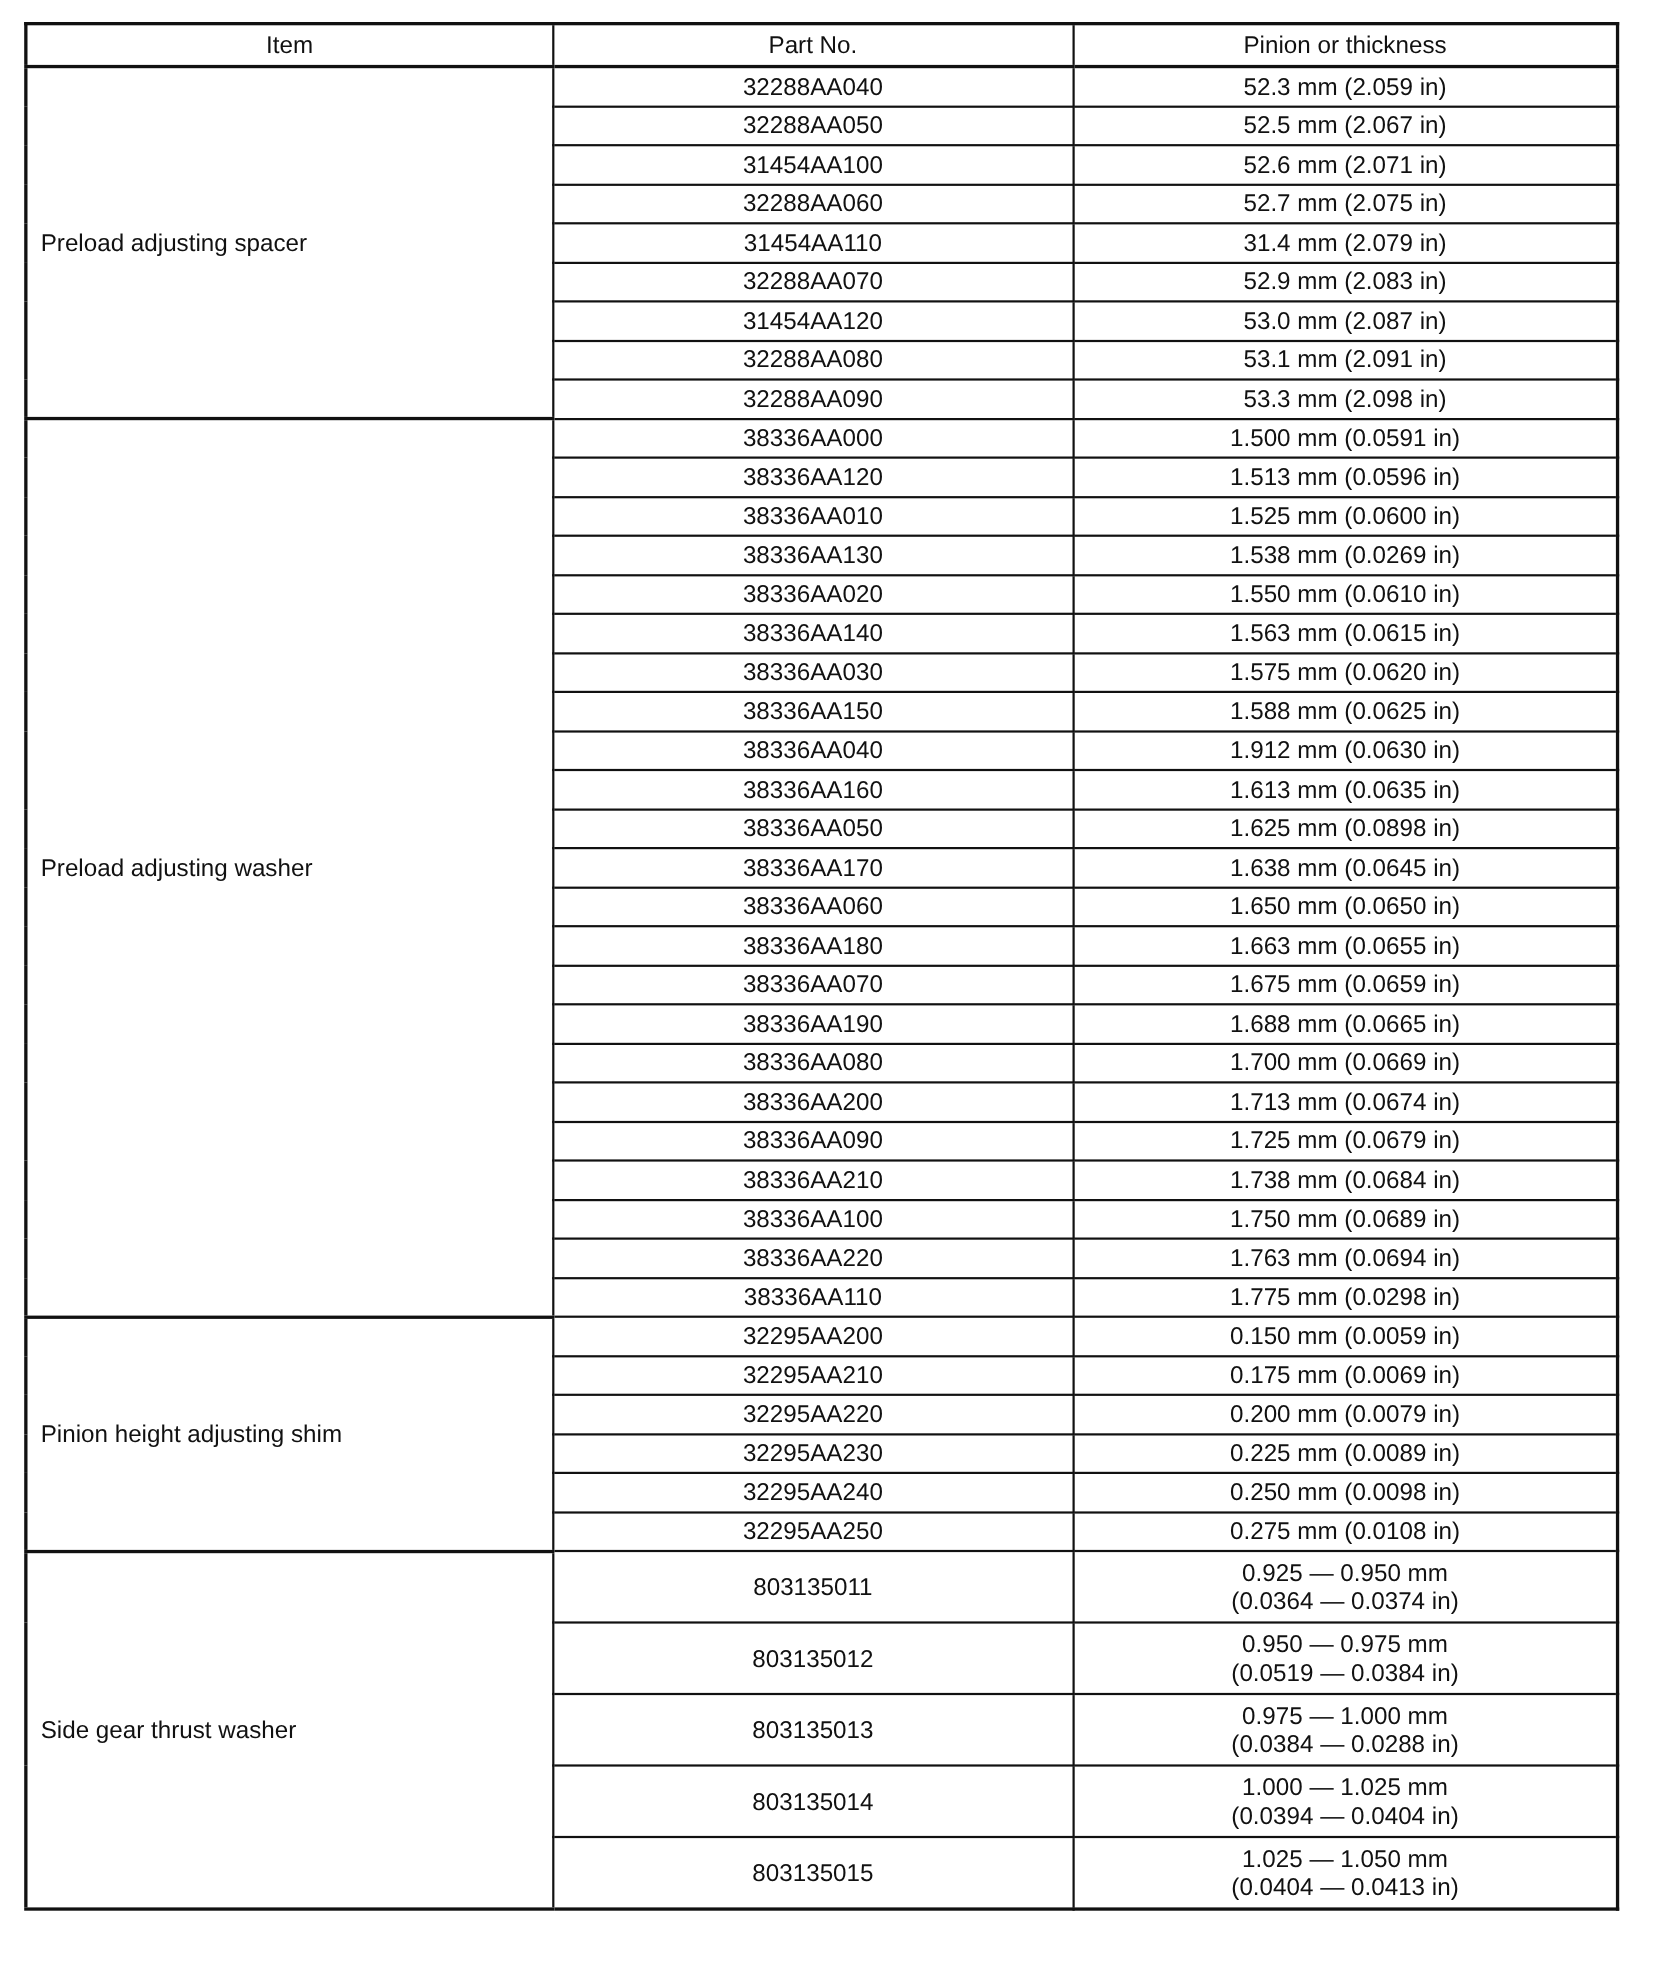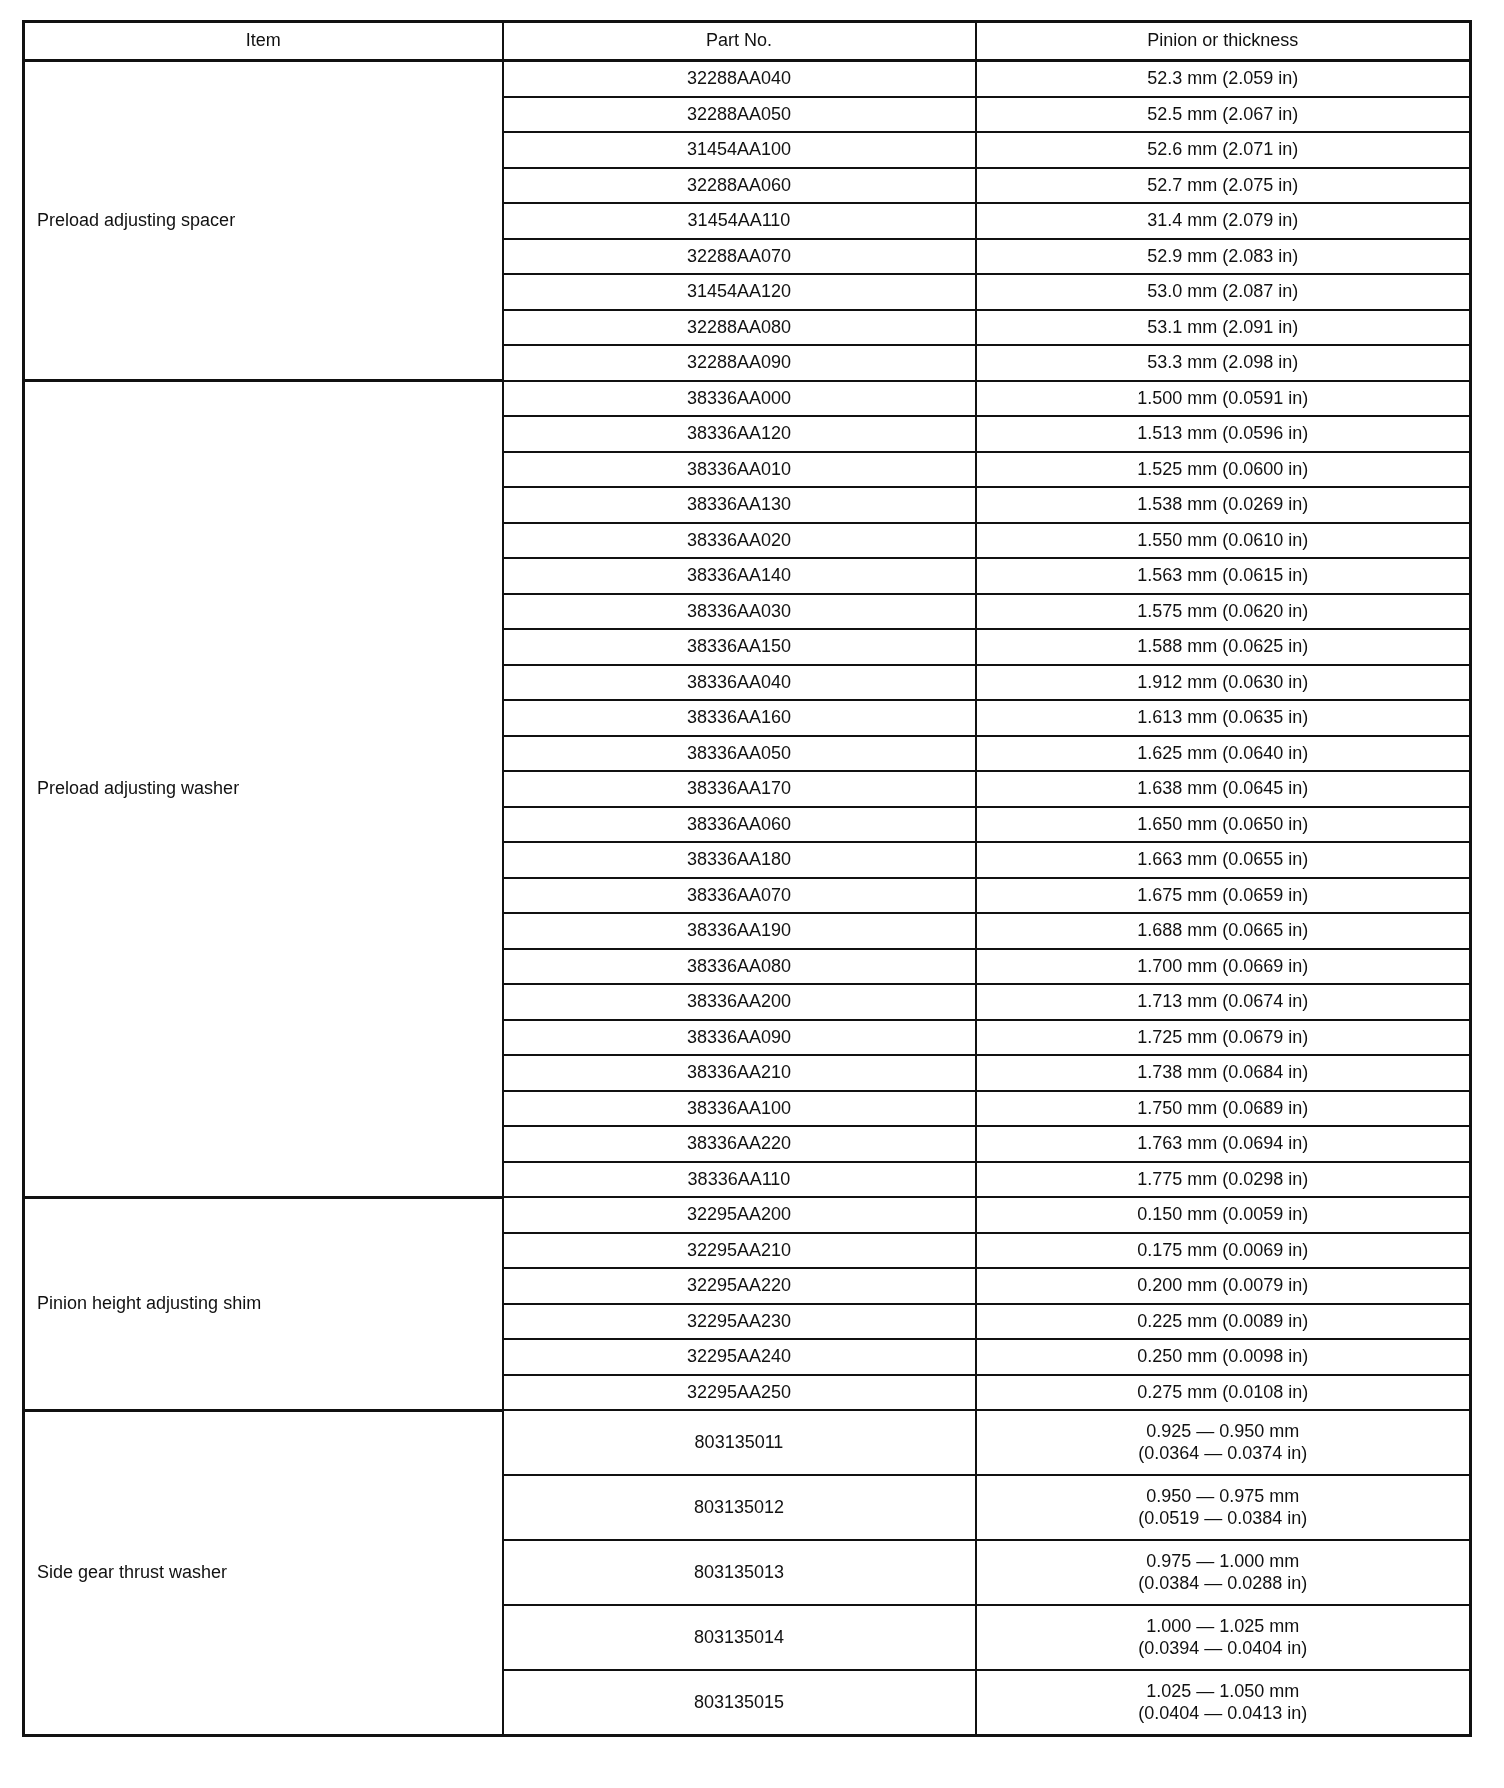--- a/index.html
+++ b/index.html
@@ -4,21 +4,21 @@
 <style>
   html, body { margin: 0; padding: 0; background: #ffffff; }
   body {
     width: 1504px; height: 1788px; position: relative; overflow: hidden;
     font-family: "Liberation Sans", sans-serif; color: #111;
   }
   #spec-table {
     position: absolute; left: 22px; top: 20px; width: 1447px;
     border-collapse: collapse; table-layout: fixed;
     border: 3px solid #111;
-    font-size: 18px;
+    font-size: 22px;
   }
   #spec-table col.c1 { width: 479px; }
   #spec-table col.c2 { width: 473px; }
   #spec-table col.c3 { width: 495px; }
   #spec-table th, #spec-table td {
     border: 2px solid #111; padding: 0; line-height: 1.18;
   }
   #spec-table th {
     font-weight: normal; height: 36px; text-align: center;
     border-bottom: 3px solid #111;
@@ -161,21 +161,21 @@
       </tr>
       <tr>
         <td class="part">38336AA160</td>
         <td class="len">
           <span>1.613 mm (0.0635 in)</span>
         </td>
       </tr>
       <tr>
         <td class="part">38336AA050</td>
         <td class="len">
-          <span>1.625 mm (0.0640 in)</span>
+          <span>1.625 mm (0.0898 in)</span>
         </td>
       </tr>
       <tr>
         <td class="part">38336AA170</td>
         <td class="len">
           <span>1.638 mm (0.0645 in)</span>
         </td>
       </tr>
       <tr>
         <td class="part">38336AA060</td>

